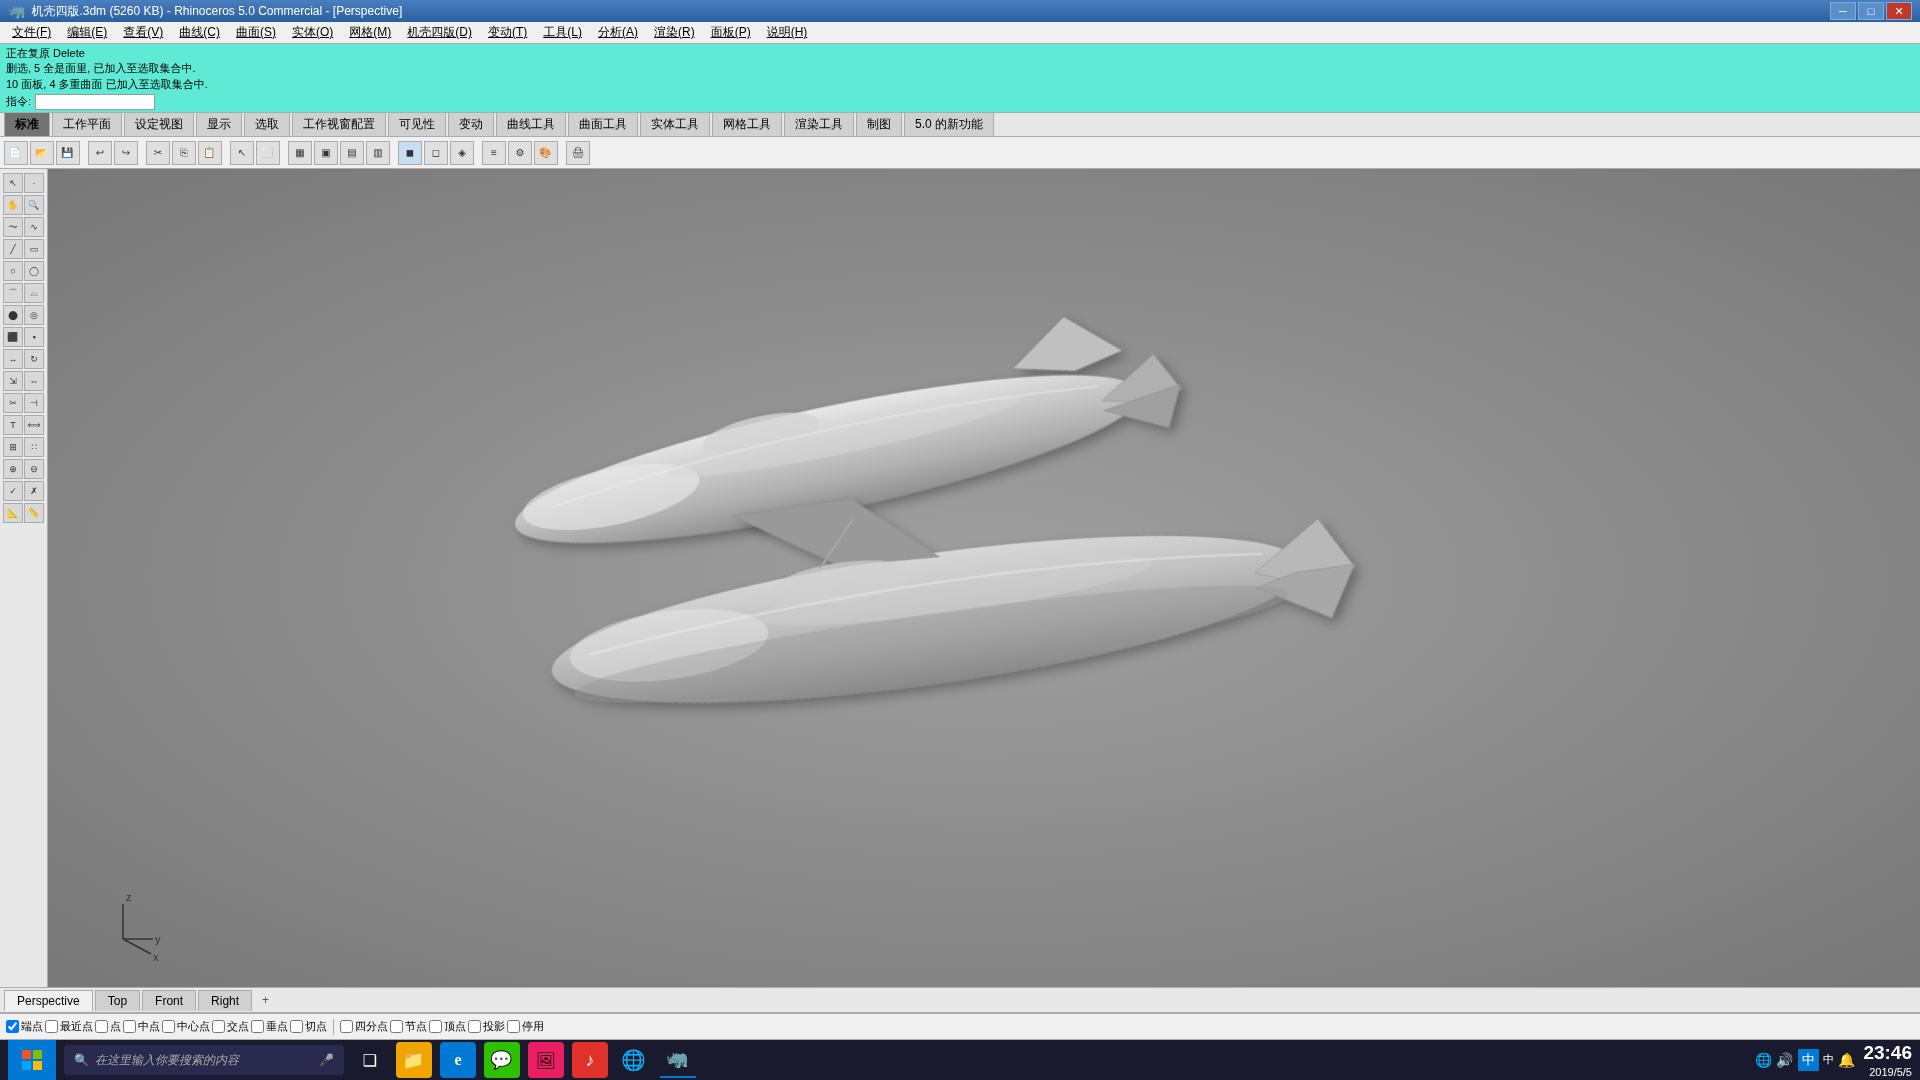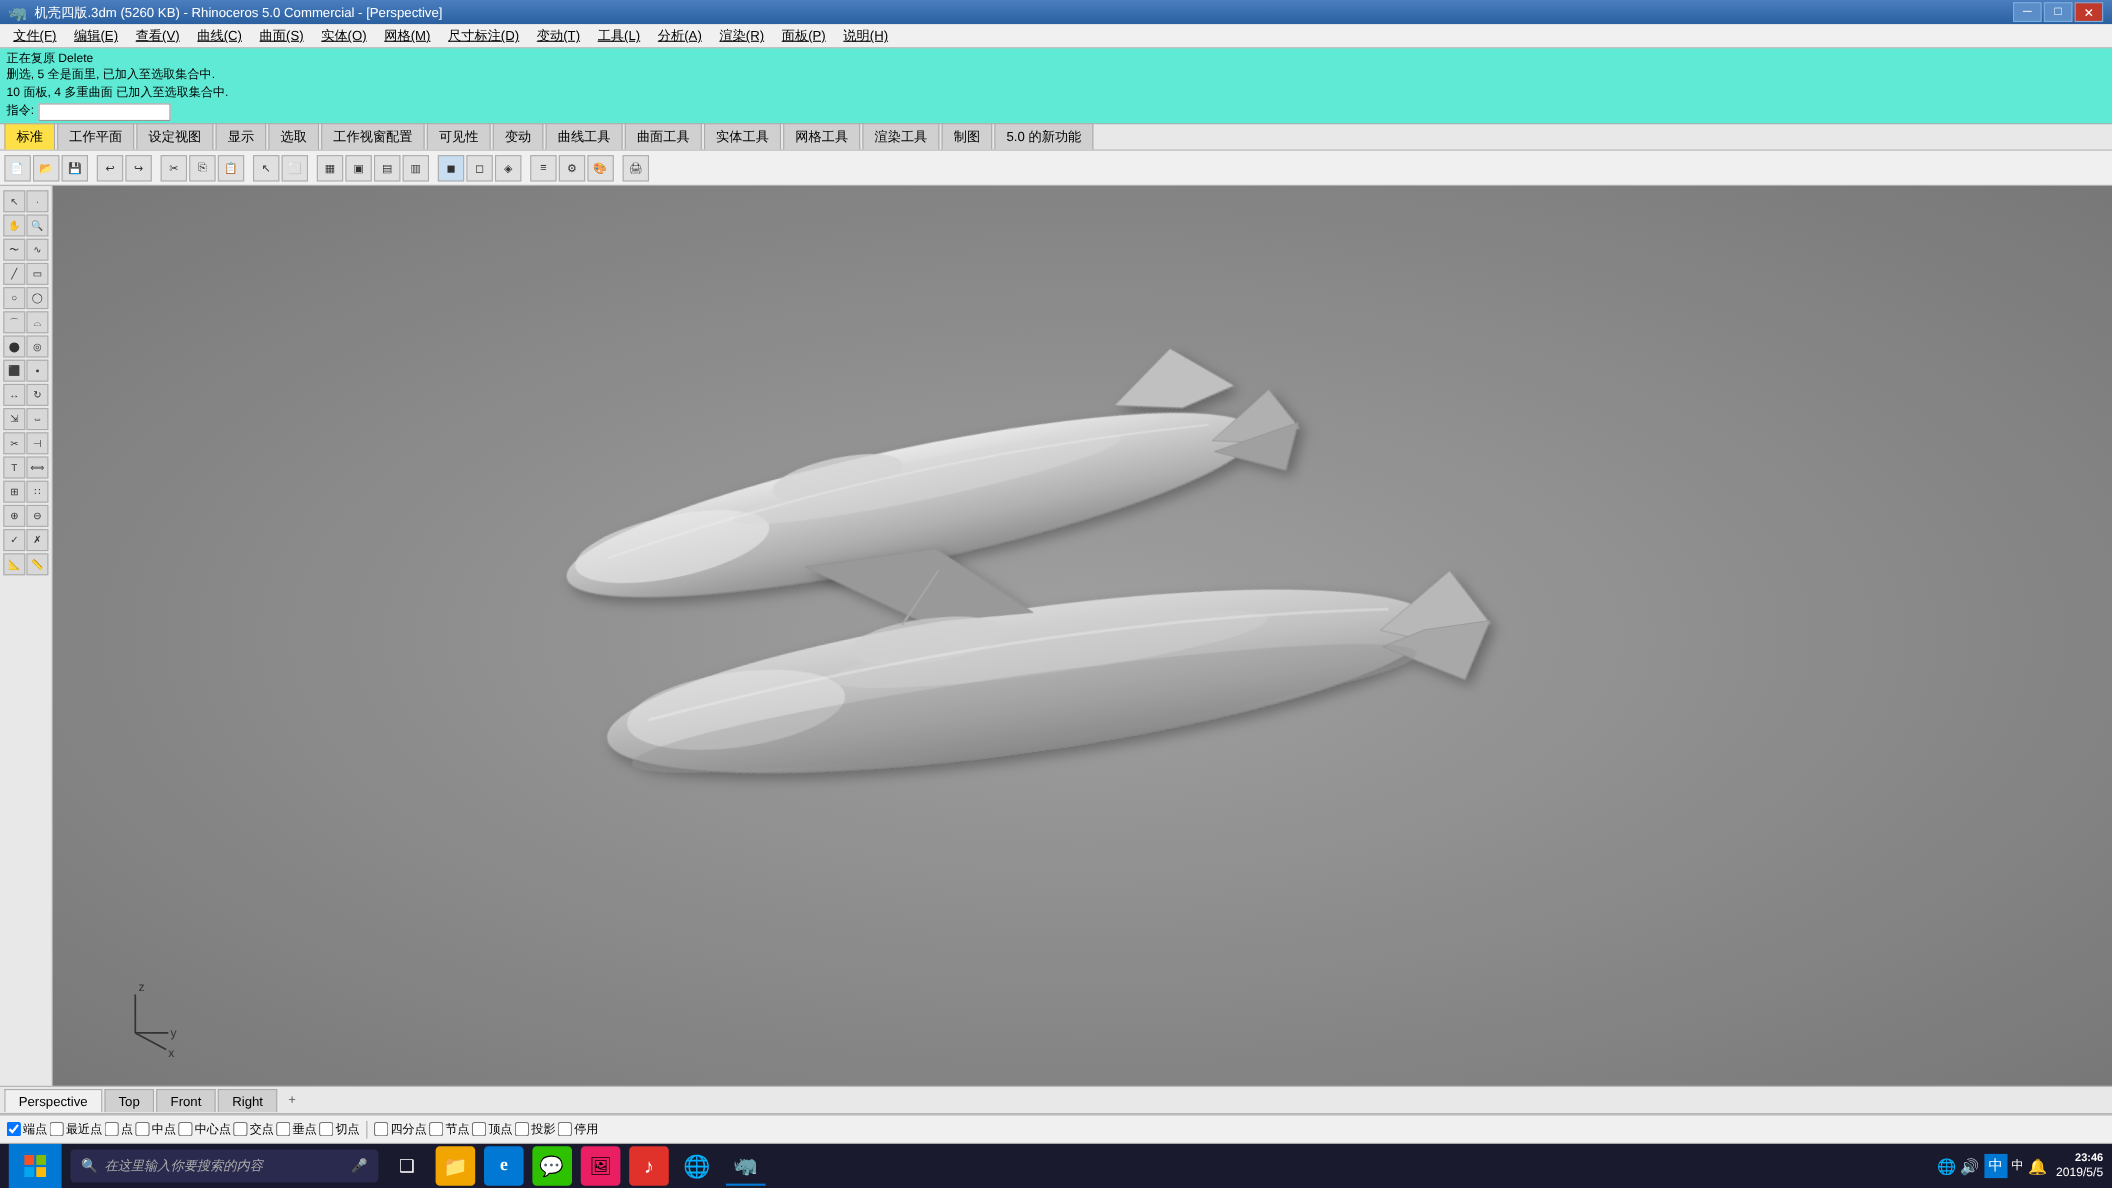--- a/index.html
+++ b/index.html
@@ -34,21 +34,21 @@
     
     #toolbartabs {
       width: 100%; height: 24px; background: #e8e8e8; border-bottom: 1px solid #ababab;
       display: flex; align-items: flex-end; padding: 0 4px;
     }
     .toolbar-tab {
       padding: 3px 10px; font-size: 12px; cursor: pointer; background: #d0d0d0;
       border: 1px solid #ababab; border-bottom: none; margin-right: 2px;
       color: #000;
     }
-    .toolbar-tab.active { background: #fde047; font-weight: normal; }
+    .toolbar-tab.active { background: #737373; font-weight: bold; }
 
     
     #toolbar {
       width: 100%; height: 32px; background: #f0f0f0; border-bottom: 1px solid #ababab;
       display: flex; align-items: center; padding: 2px 4px; gap: 2px;
     }
     .tb-btn {
       width: 24px; height: 24px; background: #e0e0e0; border: 1px solid #ababab;
       cursor: pointer; display: flex; align-items: center; justify-content: center;
       font-size: 10px; color: #333;
@@ -122,21 +122,21 @@
     }
     #taskbar-left { display: flex; align-items: center; gap: 8px; }
     #taskbar-right { display: flex; align-items: center; gap: 8px; color: white; font-size: 12px; }
     .tb-icon { width: 36px; height: 36px; display: flex; align-items: center; justify-content: center; cursor: pointer; }
     .win-btn { width: 48px; height: 40px; background: #0078d4; display: flex; align-items: center; justify-content: center; cursor: pointer; }
     .search-bar { height: 30px; background: #2a2a4e; border: none; border-radius: 4px; display: flex; align-items: center; padding: 0 10px; gap: 6px; color: #aaa; font-size: 12px; width: 280px; cursor: text; }
     .app-icon { width: 36px; height: 36px; border-radius: 4px; display: flex; align-items: center; justify-content: center; cursor: pointer; font-size: 18px; }
 
     
     .clock-area { text-align: right; line-height: 1.3; }
-    .clock-time { font-size: 10px; font-weight: bold; text-align: right; }
+    .clock-time { font-size: 19px; font-weight: bold; text-align: right; }
     .clock-date { font-size: 11px; }
 
     
     .notif-icons { display: flex; align-items: center; gap: 4px; color: white; }
   </style>
 </head>
 <body>
 
 <div id="titlebar">
   <div id="titlebar-left">
@@ -151,21 +151,21 @@
 </div>
 
 <div id="menubar">
   <span class="menu-item">文件(F)</span>
   <span class="menu-item">编辑(E)</span>
   <span class="menu-item">查看(V)</span>
   <span class="menu-item">曲线(C)</span>
   <span class="menu-item">曲面(S)</span>
   <span class="menu-item">实体(O)</span>
   <span class="menu-item">网格(M)</span>
-  <span class="menu-item">尺寸标注(D)</span>
+  <span class="menu-item">机壳四版(D)</span>
   <span class="menu-item">变动(T)</span>
   <span class="menu-item">工具(L)</span>
   <span class="menu-item">分析(A)</span>
   <span class="menu-item">渲染(R)</span>
   <span class="menu-item">面板(P)</span>
   <span class="menu-item">说明(H)</span>
 </div>
 
 <div id="cmdarea">
   <div>正在复原 Delete</div>

